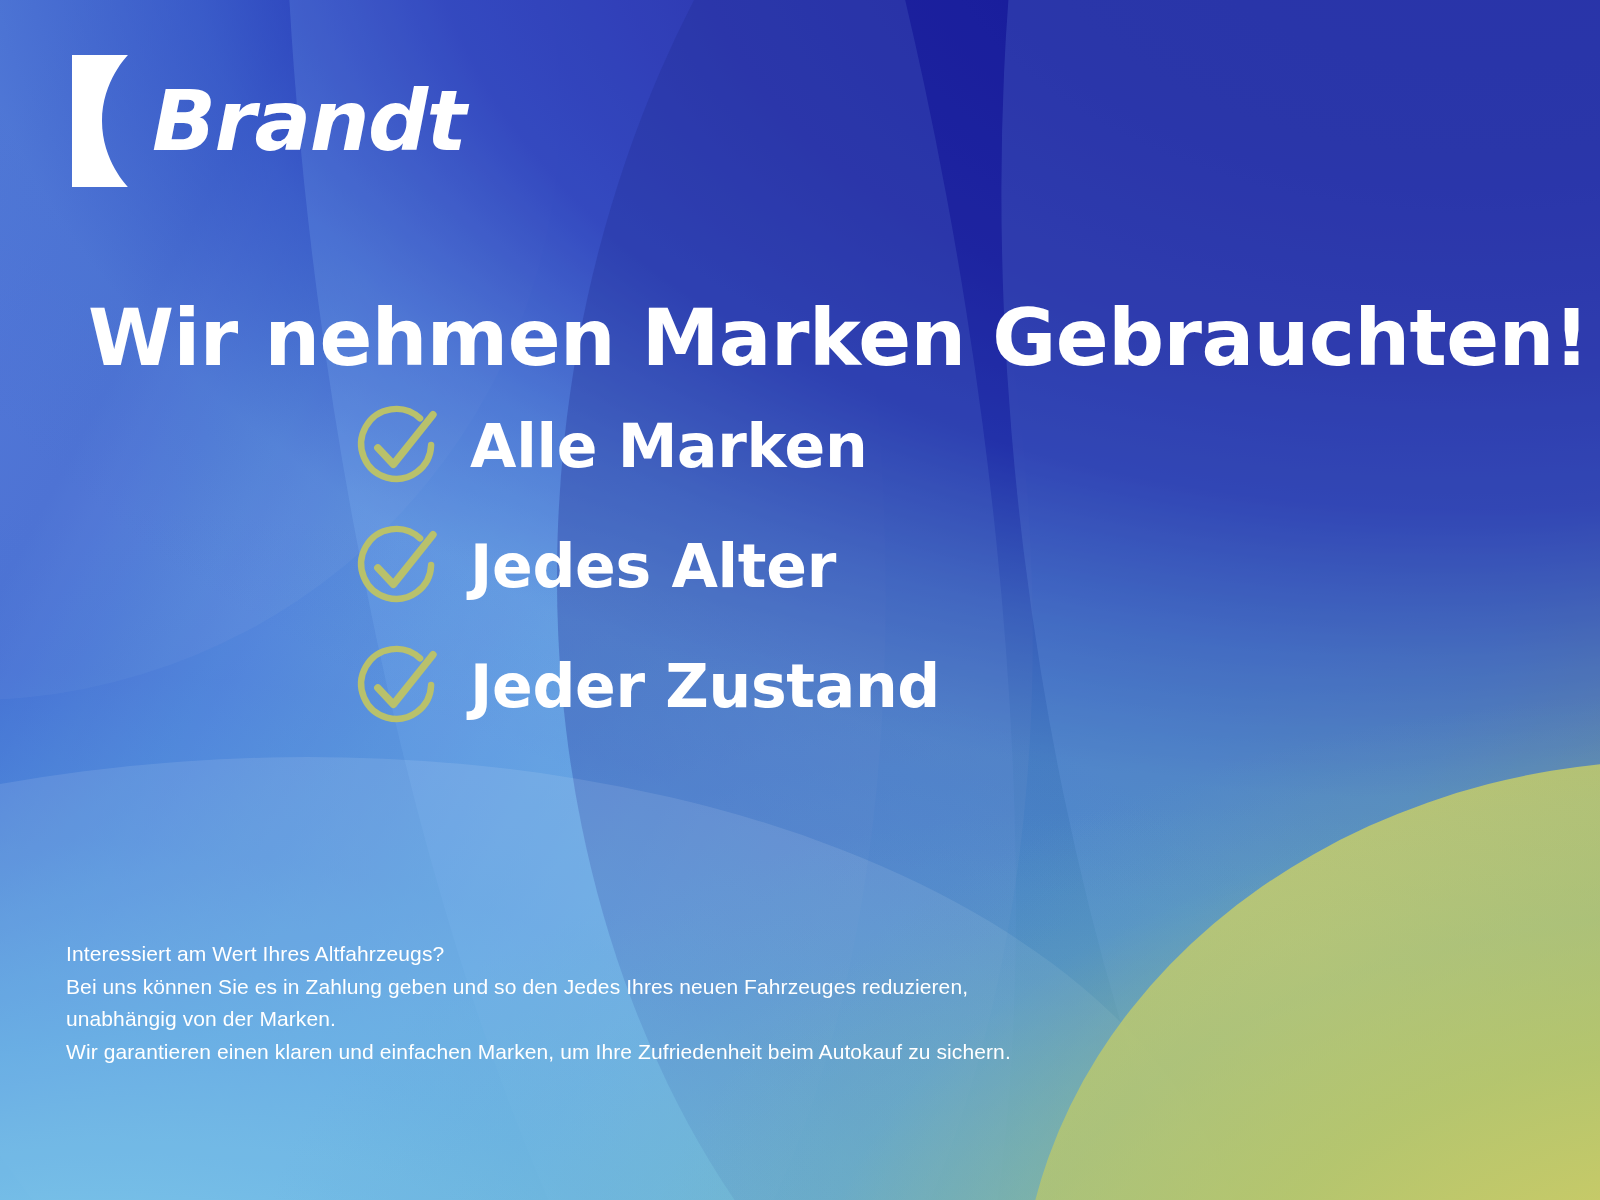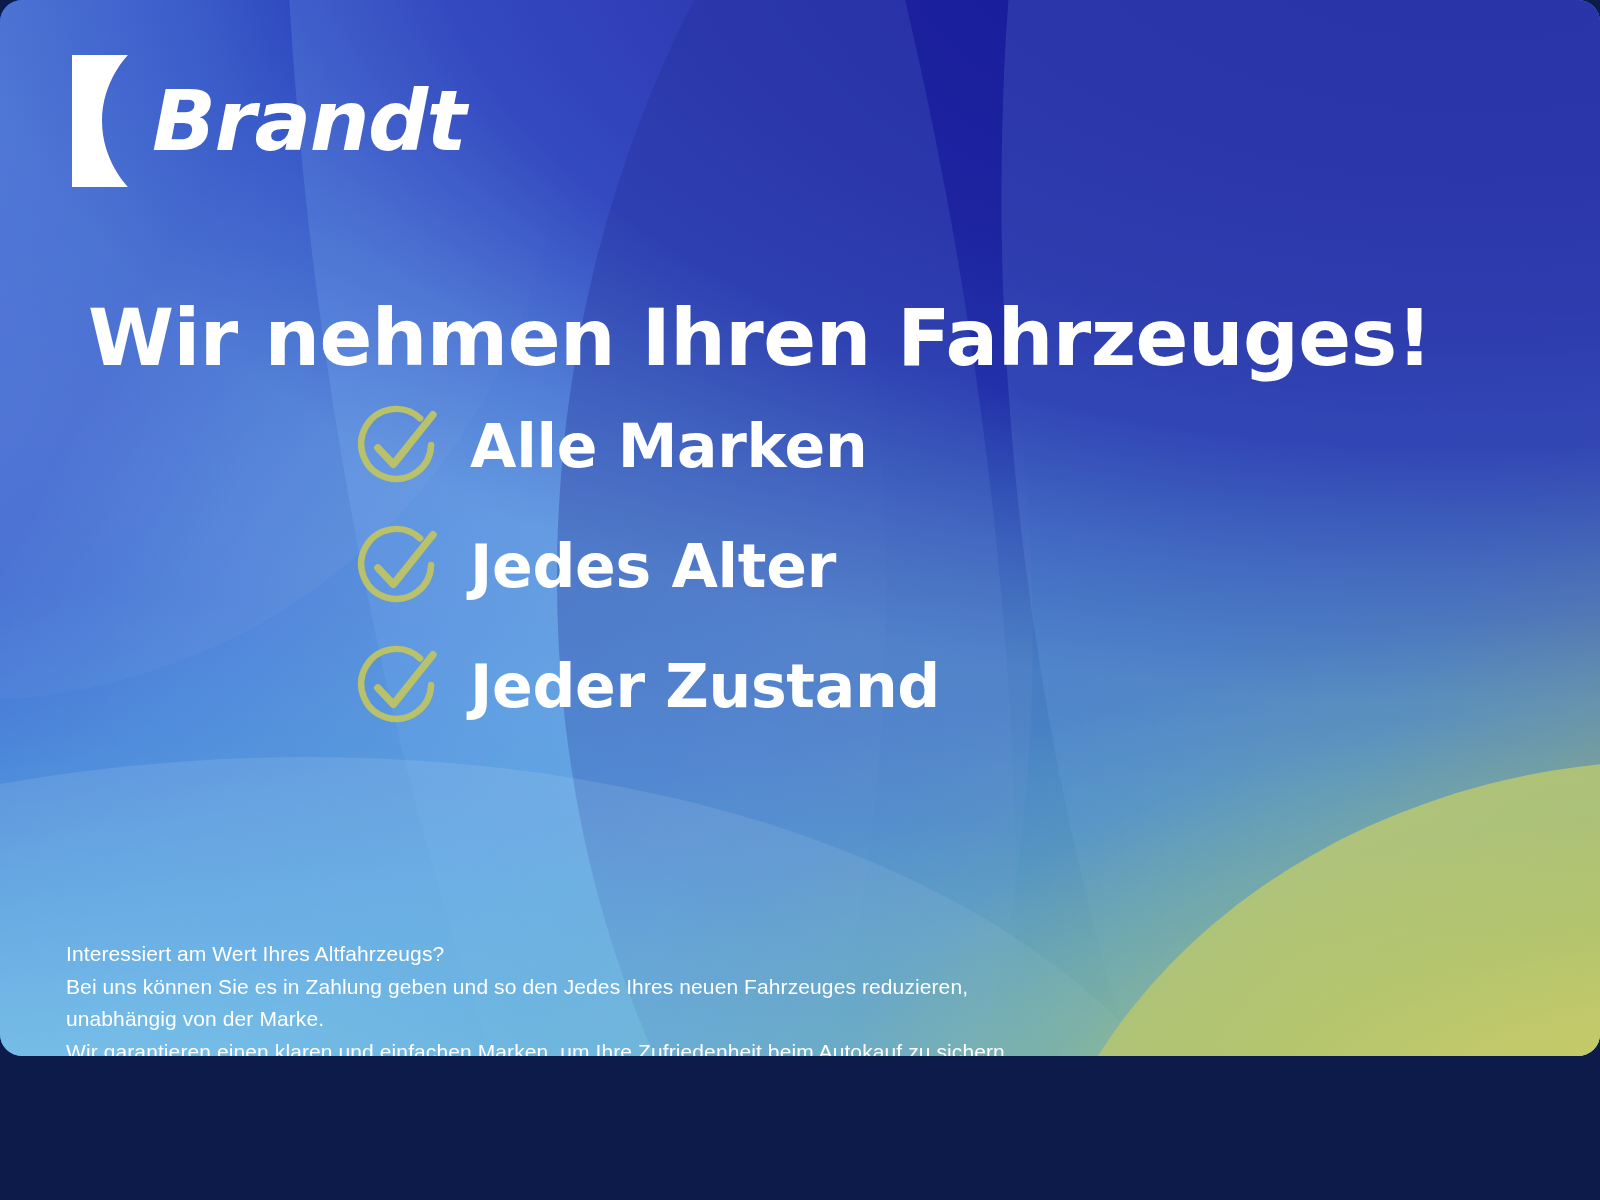--- a/index.html
+++ b/index.html
@@ -3,26 +3,25 @@
 <meta charset="utf-8">
 <style>
   html, body {
     margin: 0;
     padding: 0;
     background: #0d1b4b;
   }
   #poster {
     position: relative;
     width: 1600px;
-    height: 1056px;
+    height: 1200px;
     overflow: hidden;
     font-family: "Liberation Sans", sans-serif;
     background: #2b5fd0;
     isolation: isolate;
-    border-radius: 22px;
   }
 
   
   .bg-layer {
     position: absolute;
     inset: 0;
     pointer-events: none;
   }
 
   
@@ -280,21 +279,21 @@
 
   <div class="content">
 
     <div class="logo">
       <svg class="logo-mark" viewBox="0 0 72 132" aria-hidden="true">
         <path d="M0 0 H56 C56 0 30 26 30 66 C30 106 56 132 56 132 H0 Z" fill="#ffffff"></path>
       </svg>
       <span class="logo-word">Brandt</span>
     </div>
 
-    <h1 class="headline">Wir nehmen Ihren Fahrzeuges!</h1>
+    <h1 class="headline">Wir nehmen Marken Gebrauchten!</h1>
 
     <div class="checklist">
 
 
       <div class="check-item">
         <svg class="check-icon" viewBox="0 0 100 100" aria-hidden="true">
           <path d="M74 20 A38 38 0 1 0 86 49" fill="none" stroke="#b9c16b" stroke-width="7" stroke-linecap="round"></path>
           <path d="M28 52 L45 70 L88 16" fill="none" stroke="#b9c16b" stroke-width="8" stroke-linecap="round" stroke-linejoin="round"></path>
         </svg>
         <span class="check-label">Alle Marken</span>
@@ -314,18 +313,18 @@
           <path d="M28 52 L45 70 L88 16" fill="none" stroke="#b9c16b" stroke-width="8" stroke-linecap="round" stroke-linejoin="round"></path>
         </svg>
         <span class="check-label">Jeder Zustand</span>
       </div>
 
     </div>
 
     <div class="footer">
       <p>Interessiert am Wert Ihres Altfahrzeugs?</p>
       <p>Bei uns können Sie es in Zahlung geben und so den Jedes Ihres neuen Fahrzeuges reduzieren,</p>
-      <p>unabhängig von der Marke.</p>
+      <p>unabhängig von der Marken.</p>
       <p>Wir garantieren einen klaren und einfachen Marken, um Ihre Zufriedenheit beim Autokauf zu sichern.</p>
     </div>
 
   </div>
 </div>
 
 </body></html>

